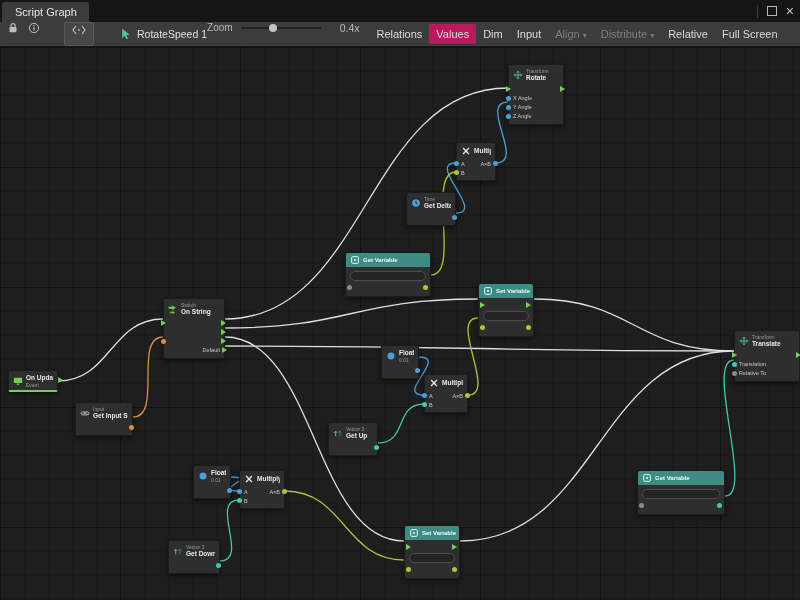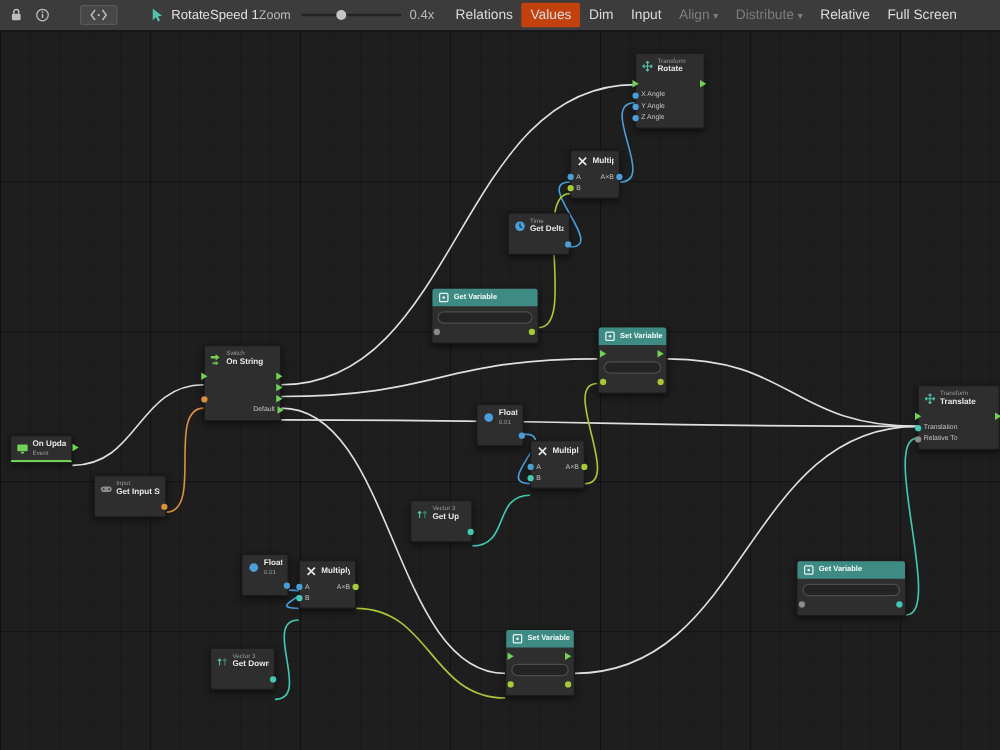--- a/index.html
+++ b/index.html
@@ -9,36 +9,36 @@
   
   .tabbar{height:22px;background:#151515;display:flex;align-items:flex-end;position:relative;flex:none;}
   .tab{height:20px;background:#3c3c3c;margin-left:2px;padding:0 12px 0 8px;display:flex;align-items:center;gap:5px;
     font-size:11px;color:#e4e4e4;border-radius:3px 3px 0 0;}
   .win-controls{position:absolute;right:6px;top:0;height:22px;display:flex;align-items:center;gap:9px;}
   .wc-sep{width:1px;height:13px;background:#3b3b3b;}
   .maxbox{display:block;width:8px;height:8px;border:1px solid #b5b5b5;}
   .wc.close{color:#c9c9c9;font-size:14px;line-height:1;}
 
   
-  .toolbar{height:24px;background:#3c3c3c;border-bottom:1px solid #191919;display:flex;align-items:center;
+  .toolbar{height:24px;background:#3c3c3c;border-bottom:1px solid #191919;display:flex;
     padding:0 0 0 7px;flex:none;white-space:nowrap;}
   .ticon svg{width:12px;height:12px;display:block;}
   .ticon{display:inline-flex;}
   .ticon + .ticon{margin-left:9px;}
   .boxed{margin-left:24px;border:1px solid #585858;background:#474747;border-radius:2px;padding:2px 7px;display:inline-flex;}
   .boxed svg{width:14px;height:10px;}
   .graph-ref{display:inline-flex;align-items:center;gap:5px;margin-left:26px;color:#e0e0e0;font-size:10.5px;}
   .zoom-label{color:#b9b9b9;font-size:10px;}
   .slider{position:relative;width:80px;height:12px;margin-left:8px;flex:none;}
   .slider .track{position:absolute;left:0;right:0;top:5px;height:2px;background:#242424;}
   .slider .thumb{position:absolute;top:2px;width:8px;height:8px;border-radius:50%;background:#c4c4c4;}
-  .zoom-value{margin-left:7px;color:#b9b9b9;font-size:10.5px;}
+  .zoom-value{margin-left:19px;color:#b9b9b9;font-size:10.5px;}
   .tb-buttons{display:flex;align-items:center;margin-left:10px;flex:1;overflow:hidden;}
   .tbtn{color:#dcdcdc;font-size:11px;padding:4px 7px;border-radius:2px;flex:none;}
-  .tbtn.active{background:#c2410c;}
+  .tbtn.active{background:#be185d;}
   .tbtn.disabled{color:#7e7e7e;}
   .caret{font-size:8px;margin-left:3px;}
 
   
   .canvas{position:relative;flex:1;overflow:hidden;background-color:#1e1e1e;
     background-image:
       linear-gradient(rgba(0,0,0,.30) 1px,transparent 1px),
       linear-gradient(90deg,rgba(0,0,0,.30) 1px,transparent 1px),
       linear-gradient(rgba(0,0,0,.14) 1px,transparent 1px),
       linear-gradient(90deg,rgba(0,0,0,.14) 1px,transparent 1px);
@@ -71,20 +71,33 @@
   .vhead{background:#3d8b83;display:flex;align-items:center;gap:3px;padding:2px 4px;border-radius:2px 2px 0 0;
     font-size:6px;font-weight:bold;color:#f3faf9;white-space:nowrap;overflow:hidden;}
   .vbody{padding:2px 4px 4px;}
   .pill{height:8px;background:#242424;border:1px solid #4c4c4c;border-radius:5px;margin:2px 0;}
 </style>
 </head>
 <body>
 
 <div class="window">
 
+  <div class="tabbar">
+    <div class="tab">
+      <span class="tab-icon ticon"></span>
+      <span>Script Graph</span>
+    </div>
+    <div class="win-controls">
+      <span class="wc-sep"></span>
+      <span class="wc">
+          <span class="maxbox"></span>
+        </span>
+      <span class="wc close">×</span>
+    </div>
+  </div>
 
   <div class="toolbar">
     <span class="ticon">
         <svg viewBox="0 0 12 12">
           <rect x="2.5" y="5" width="7" height="5.2" rx="1" fill="#bdbdbd"></rect>
           <path d="M4 5 V3.6 a2 2 0 0 1 4 0 V5" stroke="#bdbdbd" stroke-width="1.2" fill="none"></path>
         </svg>
       </span>
     <span class="ticon">
         <svg viewBox="0 0 12 12">

